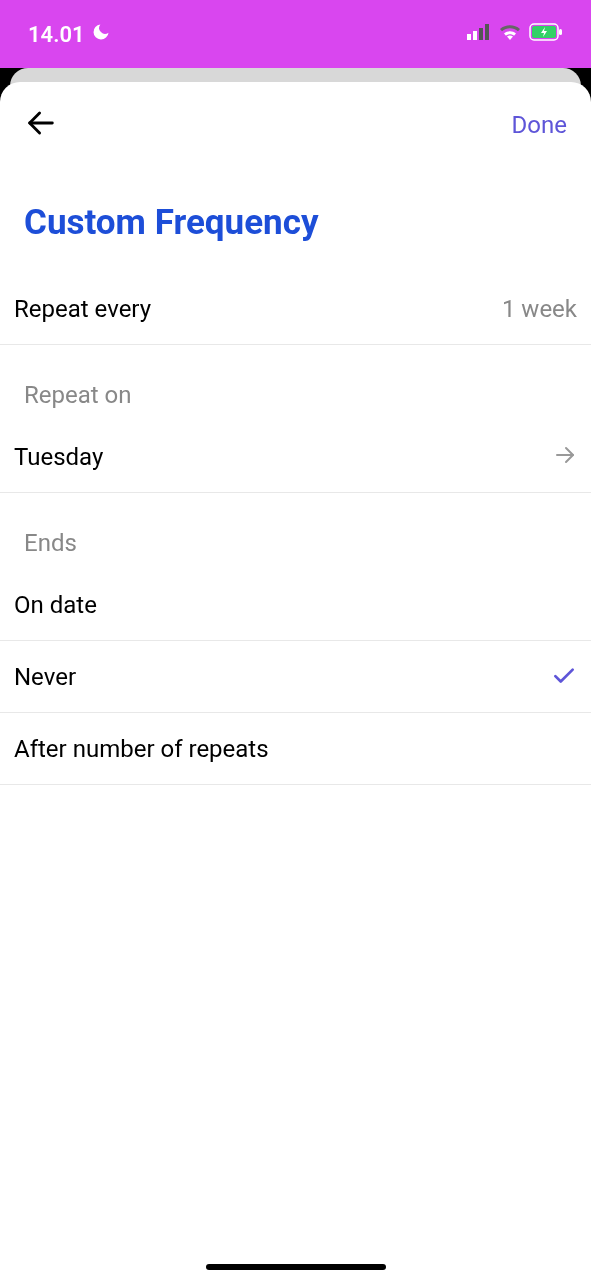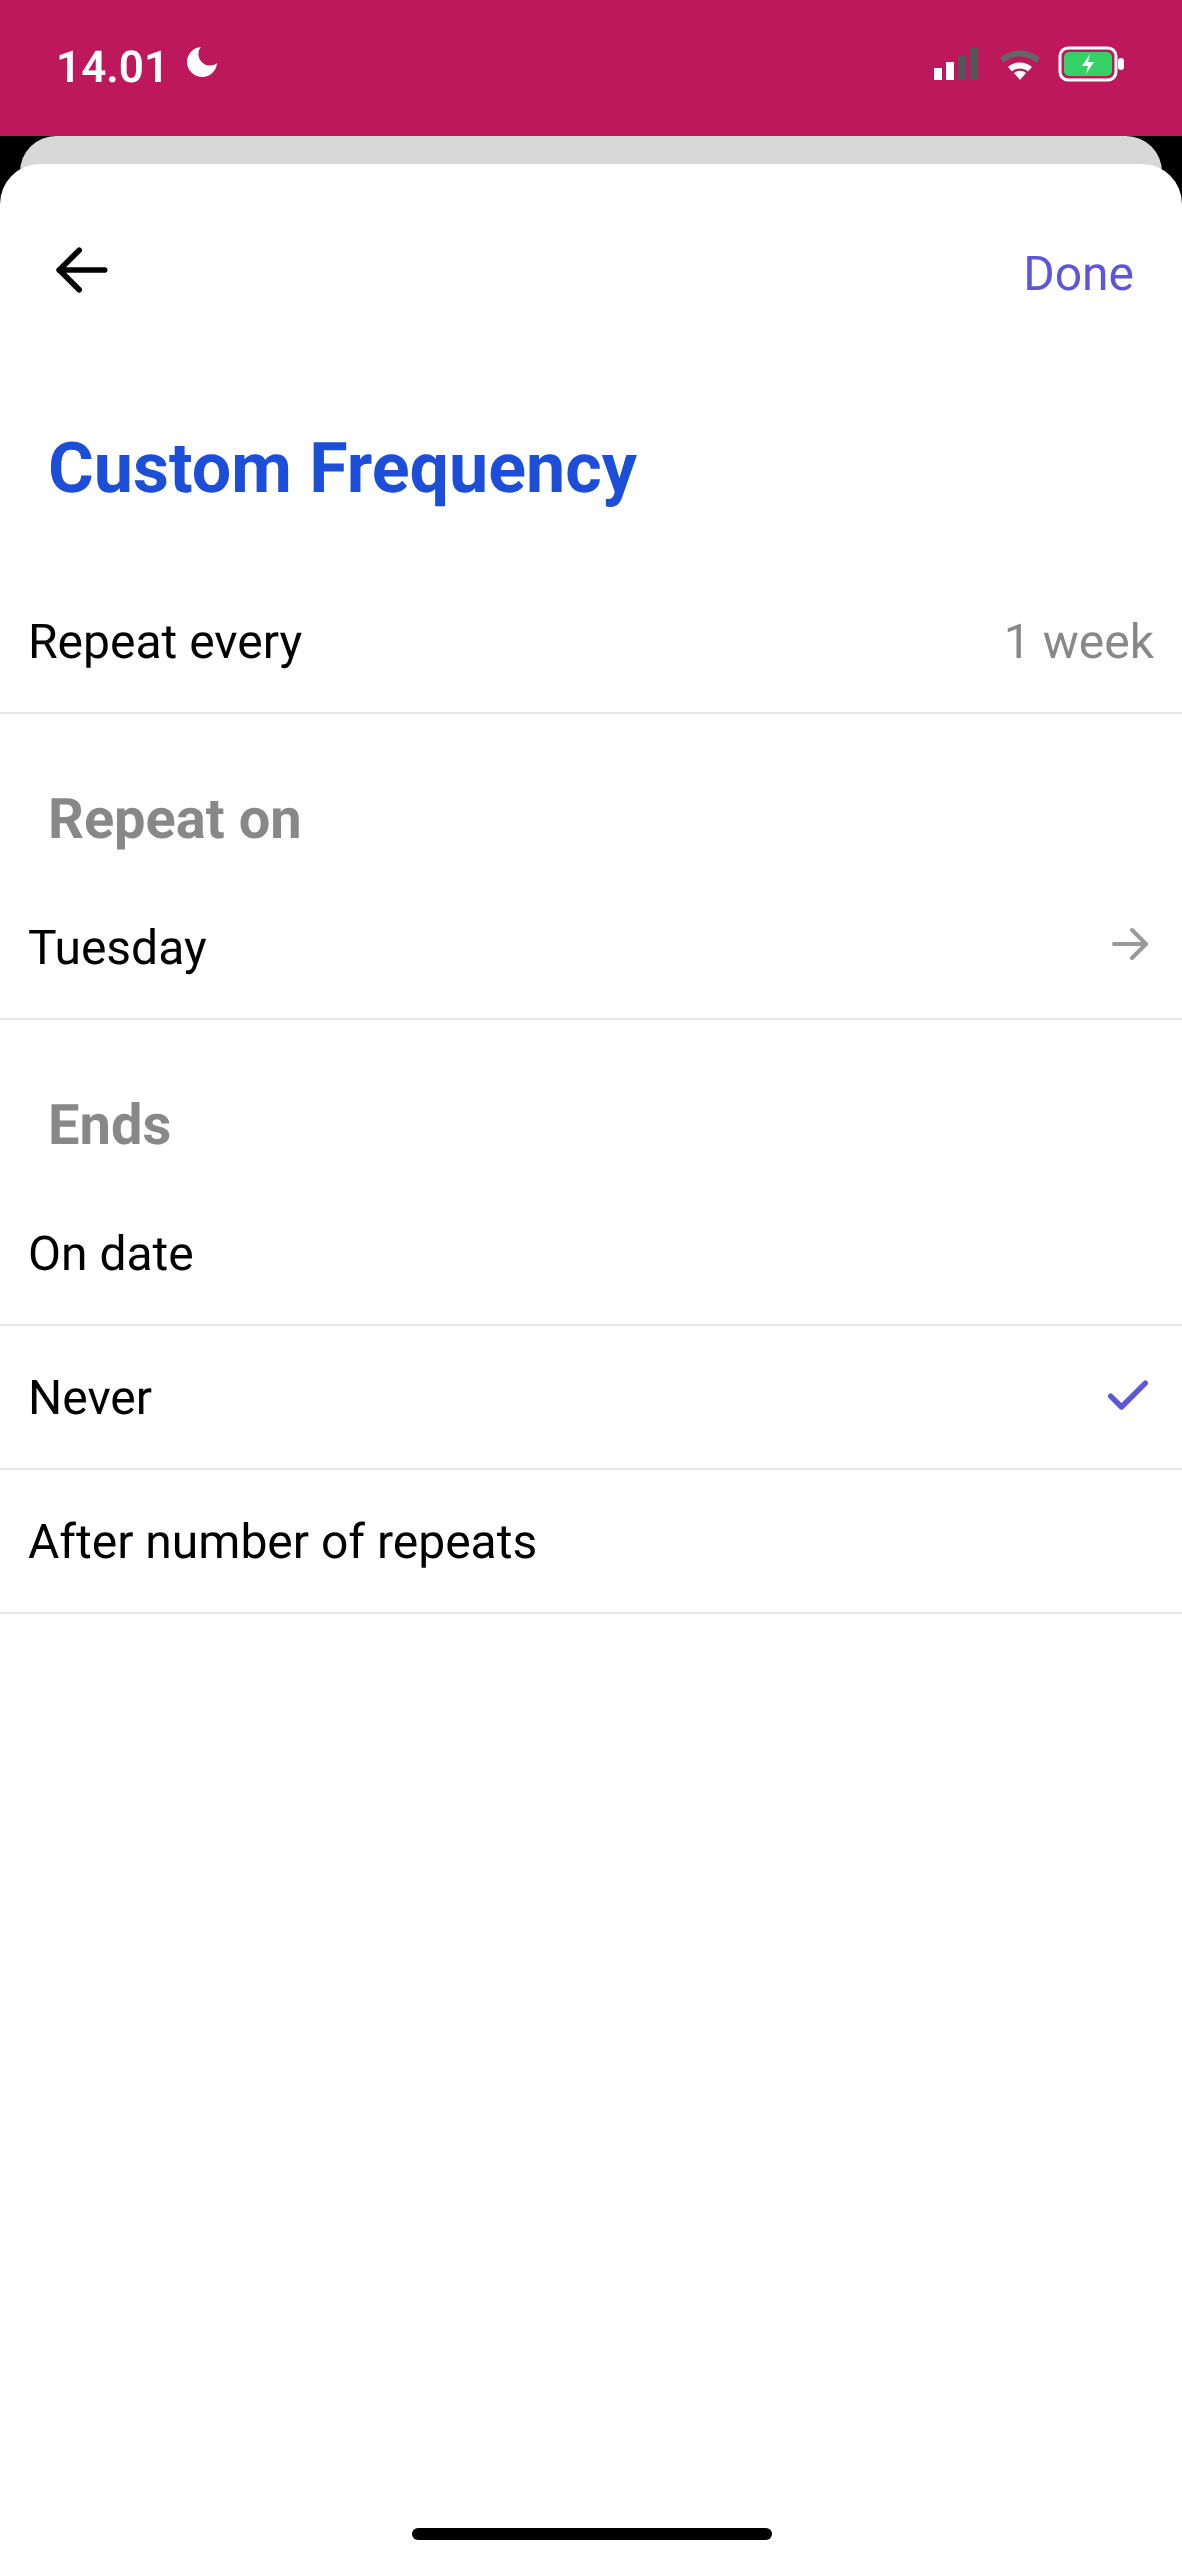--- a/index.html
+++ b/index.html
@@ -17,21 +17,21 @@
       overflow: hidden;
     }
     
     .status-bar {
       height: 68px;
       display: flex;
       justify-content: space-between;
       align-items: center;
       padding: 0 28px;
       color: #fff;
-      background: #be185d;
+      background: #d946ef;
     }
     
     .status-left {
       display: flex;
       align-items: center;
       gap: 6px;
       font-size: 22px;
       font-weight: 600;
     }
     
@@ -58,21 +58,21 @@
       right: 0;
       bottom: 0;
       background: #fff;
       border-radius: 20px 20px 0 0;
     }
     
     .nav-bar {
       display: flex;
       justify-content: space-between;
       align-items: center;
-      padding: 36px 24px 10px 24px;
+      padding: 24px 24px 10px 24px;
     }
     
     .back-btn {
       cursor: pointer;
     }
     
     .done-btn {
       color: #5e55d8;
       font-size: 24px;
       font-weight: 400;
@@ -103,24 +103,24 @@
     }
     
     .row-value {
       font-size: 24px;
       color: #888;
       font-weight: 400;
       margin-left: 48px;
     }
     
     .section-header {
-      font-size: 28px;
+      font-size: 24px;
       color: #888;
       padding: 36px 24px 12px 24px;
-      font-weight: 700;
+      font-weight: 400;
     }
     
     .arrow-icon, .check-icon {
       color: #5e55d8;
     }
     
     .arrow-icon {
       color: #999;
     }
     

